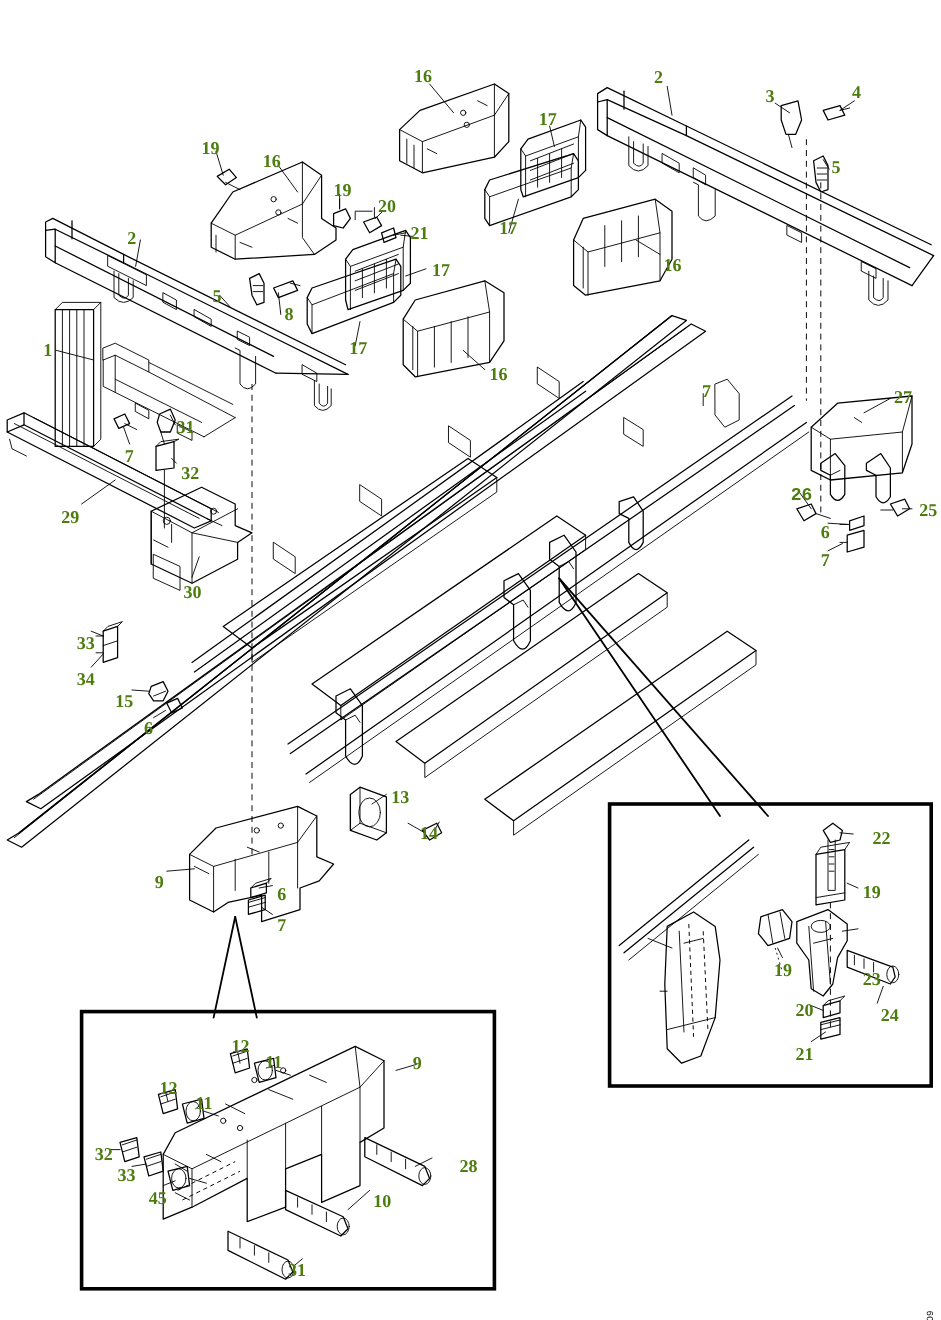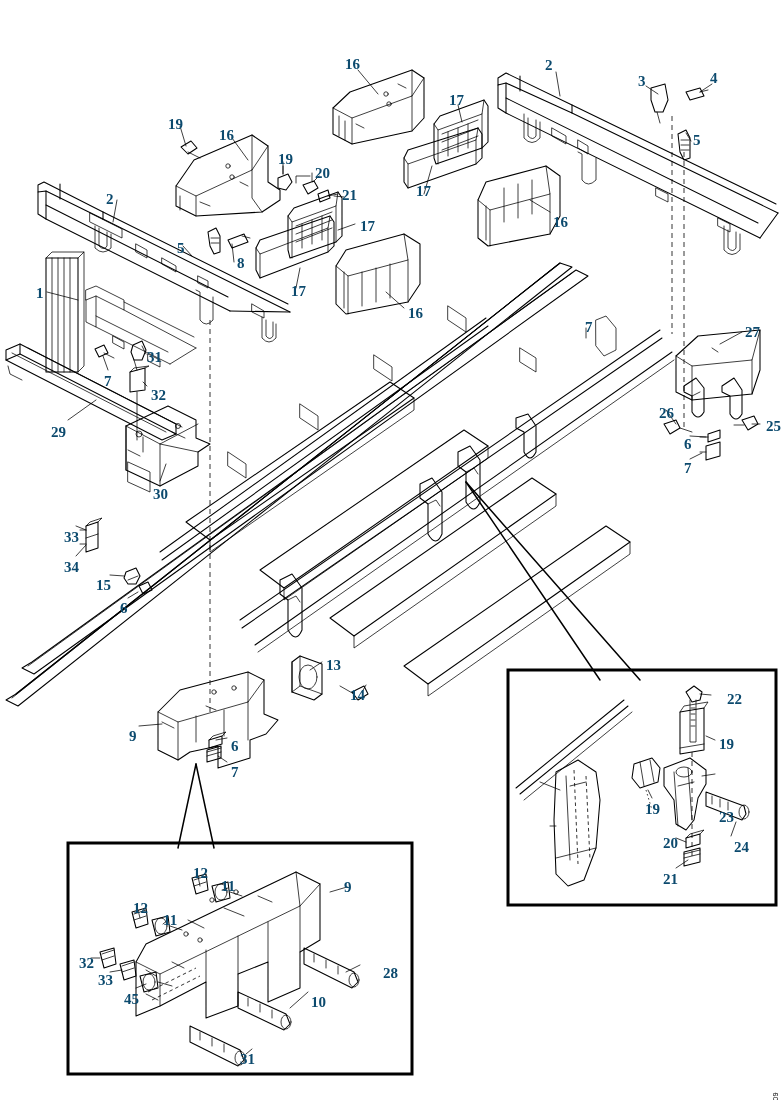--- a/index.html
+++ b/index.html
@@ -15,21 +15,21 @@
     background:#ffffff;
     overflow:hidden;
   }
   #art{position:absolute;left:0;top:0;width:784px;height:1100px;}
   .callout{
     position:absolute;
     font-family:"Liberation Serif", serif;
     font-size:15px;
     font-weight:700;
     line-height:1;
-    color:#0c4a6e;
+    color:#4d7c0f;
     white-space:nowrap;
     letter-spacing:0px;
   }
   .cornercode{
     position:absolute;
     right:4px;
     bottom:8px;
     font-family:"Liberation Sans", sans-serif;
     font-size:7.5px;
     letter-spacing:0.3px;
@@ -554,21 +554,21 @@
       <div class="callout" style="left: 177px; top: 241px;">5</div>
       <div class="callout" style="left: 237px; top: 256px;">8</div>
       <div class="callout" style="left: 36px; top: 286px;">1</div>
       <div class="callout" style="left: 291px; top: 284px;">17</div>
       <div class="callout" style="left: 408px; top: 306px;">16</div>
       <div class="callout" style="left: 585px; top: 320px;">7</div>
       <div class="callout" style="left: 745px; top: 325px;">27</div>
       <div class="callout" style="left: 147px; top: 350px;">31</div>
       <div class="callout" style="left: 104px; top: 374px;">7</div>
       <div class="callout" style="left: 151px; top: 388px;">32</div>
-      <div class="callout" style="left: 659px; top: 406px;">26</div>
+      <div class="callout" style="left: 659px; top: 406px; font-family: Liberation Mono, monospace;">26</div>
       <div class="callout" style="left: 766px; top: 419px;">25</div>
       <div class="callout" style="left: 51px; top: 425px;">29</div>
       <div class="callout" style="left: 684px; top: 437px;">6</div>
       <div class="callout" style="left: 684px; top: 461px;">7</div>
       <div class="callout" style="left: 153px; top: 487px;">30</div>
       <div class="callout" style="left: 64px; top: 530px;">33</div>
       <div class="callout" style="left: 64px; top: 560px;">34</div>
       <div class="callout" style="left: 96px; top: 578px;">15</div>
       <div class="callout" style="left: 120px; top: 601px;">6</div>
       <div class="callout" style="left: 326px; top: 658px;">13</div>

